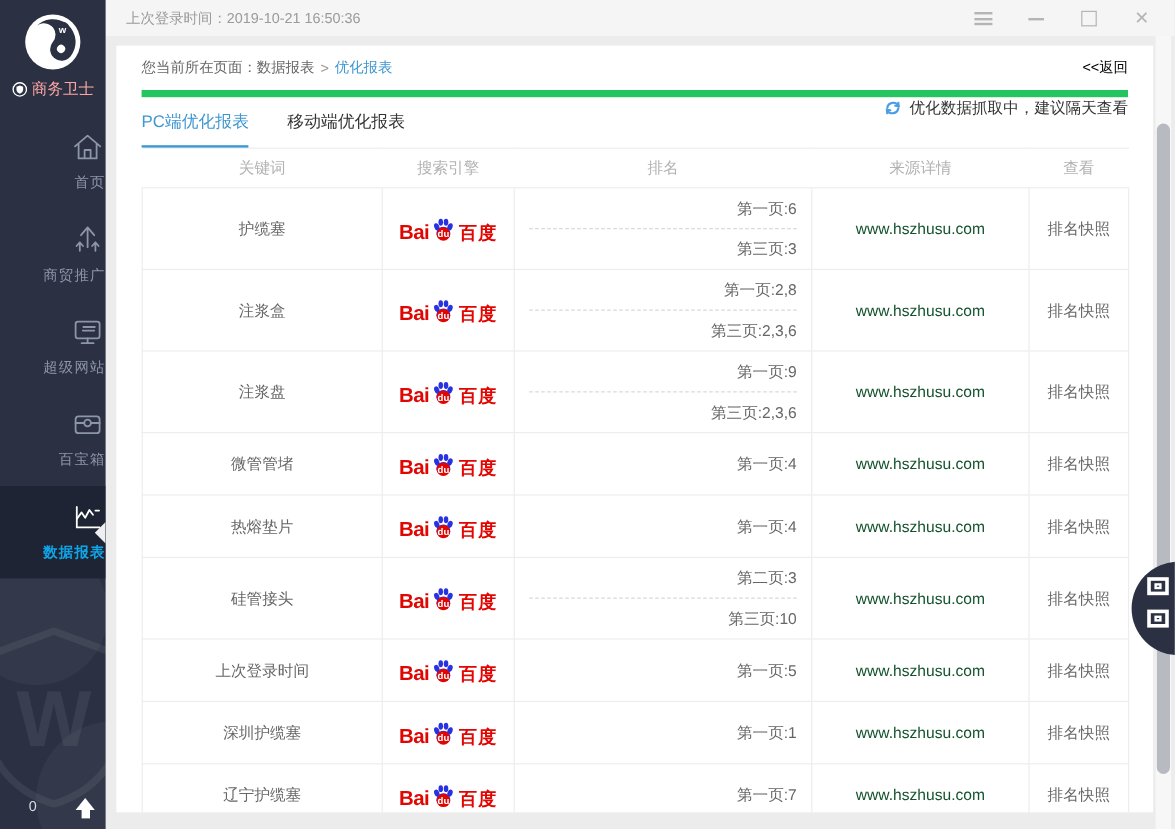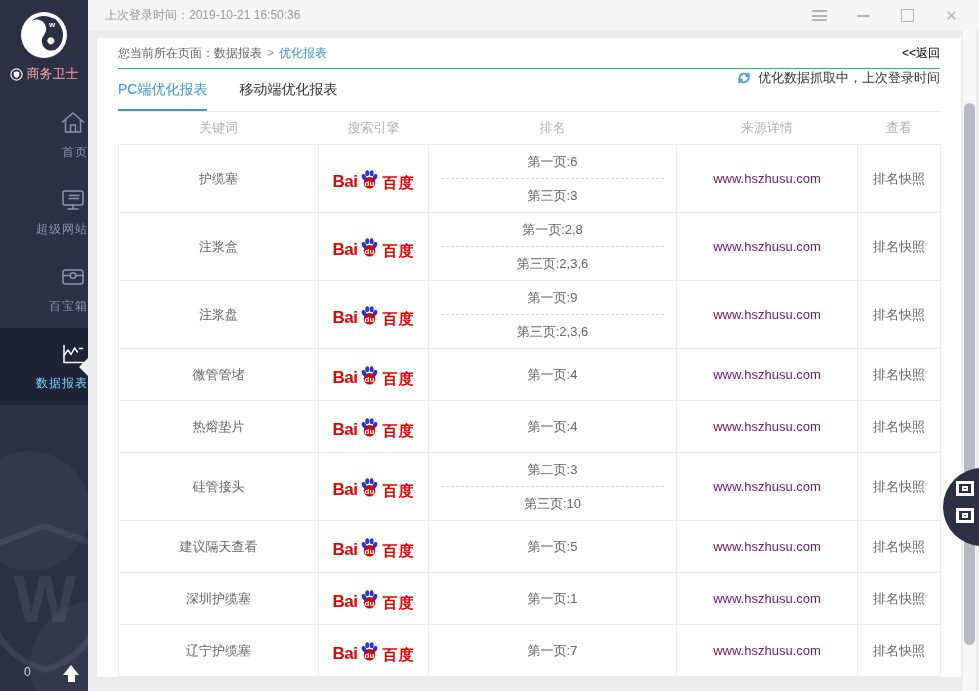--- a/index.html
+++ b/index.html
@@ -8,21 +8,21 @@
 
   
   .sidebar { position:absolute; left:0; top:0; width:88px; height:691px; background:#2b3143; z-index:8; overflow:hidden; }
   .logo-wrap { width:48px; height:48px; margin:11px auto 5px; }
   .brand-row { display:flex; align-items:center; justify-content:center; gap:4px; color:#fca5a5; font-size:13px; height:20px; }
   .nav { margin-top:13px; position:relative; z-index:2; }
   .nav-item { height:77px; text-align:right; padding-top:11px; color:#8d95a9; cursor:pointer; position:relative; }
   .nav-item .nav-icon { display:block; height:32px; }
   .nav-item svg { width:30px; height:30px; stroke:#8d95a9; fill:none; stroke-width:1.5; stroke-linecap:round; stroke-linejoin:round; }
   .nav-label { font-size:12px; margin-top:4px; letter-spacing:1px; }
-  .nav-item.active { background:#1e2433; color:#7dd3fc; }
+  .nav-item.active { background:#1e2433; color:#0ea5e9;font-weight:bold; }
   .nav-item.active svg { stroke:#fff; }
   .nav-item.active::after { content:''; position:absolute; right:0; top:50%; margin-top:-9px;
       border-top:9px solid transparent; border-bottom:9px solid transparent; border-right:9px solid #efefef; }
   .watermark { position:absolute; left:-18px; bottom:18px; opacity:.07; z-index:1; }
   .blob1 { position:absolute; left:-30px; bottom:120px; width:120px; height:120px; border-radius:50%; background:#ffffff; opacity:.04; }
   .blob2 { position:absolute; left:30px; bottom:-40px; width:130px; height:130px; border-radius:50%; background:#ffffff; opacity:.04; }
   .sidebar-foot { position:absolute; left:0; bottom:0; width:100%; height:34px; z-index:3; }
   .msg-count { position:absolute; left:24px; bottom:12px; color:#d7dbe4; font-size:12px; }
   .up-arrow { position:absolute; right:9px; bottom:8px; width:16px; height:18px; cursor:pointer; }
   .up-arrow .tri { width:0; height:0; margin:0 auto; border-left:8px solid transparent; border-right:8px solid transparent; border-bottom:10px solid #fff; }
@@ -33,39 +33,39 @@
   .titlebar { height:30px; background:#f5f5f5; display:flex; align-items:center; padding:0 14px 0 17px; color:#9a9a9a; font-size:12px;gap:40px; }
   .win-controls { margin-left:auto; display:flex; align-items:center; gap:29px; padding-right:6px; }
   .win-btn { width:15px; height:15px; position:relative; cursor:pointer; color:#b5b5b5; }
   .ic-menu span { display:block; height:2px; background:#b5b5b5; margin:2.5px 0; }
   .ic-min::after { content:''; position:absolute; left:1px; right:1px; top:7px; height:2px; background:#b5b5b5; }
   .ic-max::after { content:''; position:absolute; inset:1px; border:1.5px solid #b5b5b5; }
   .ic-close { font-size:15px; line-height:15px; text-align:center; }
 
   .card { position:absolute; left:9px; top:38px; width:864px; height:639px; background:#fff; overflow:hidden; padding:0 21px; }
 
-  .breadcrumb { height:31px; display:flex; align-items:center; font-size:12px; color:#666; border-bottom:1px solid #22c55e; }
+  .breadcrumb { height:43px; display:flex; align-items:center; font-size:12px; color:#666; border-bottom:6px solid #22c55e; }
   .crumb-current { color:#3e97d1; margin-left:5px; cursor:pointer; }
   .crumb-sep { margin-left:5px; color:#999; }
   .back-link { margin-left:auto; color:#000000; font-size:12px; cursor:pointer; }
 
   .tabs-row { height:42px; display:flex; align-items:flex-start; }
   .tab { font-size:14px; color:#333; margin-right:32px; height:42px; line-height:40px; cursor:pointer; border-bottom:2px solid transparent; }
   .tab.active { color:#3e97d1; border-bottom-color:#3e97d1; }
   .status { margin-left:auto; display:flex; align-items:center; gap:6px; font-size:13px; color:#333; }
   .refresh-icon svg { width:16px; height:16px; stroke:#4a9ee8; fill:none; stroke-width:1.8; stroke-linecap:round; display:block; }
 
   table { width:822px; border-collapse:collapse; table-layout:fixed; }
   th { height:33px; font-size:13px; color:#b2b2b2; font-weight:normal;
        border-top:1px solid #ededed; border-bottom:1px solid #ededed; }
   td { border:1px solid #ededed; font-size:13px; color:#666; text-align:center; height:52px; vertical-align:middle; }
-  td.rank-cell { text-align:center; padding:0 12px; }
+  td.rank-cell { text-align:right; padding:0 12px; }
   .rank-line { line-height:25px; padding:4px 0; }
   .rank-line + .rank-line { border-top:1px dashed #d9d9d9; }
-  td.source-cell { color:#701a75; }
+  td.source-cell { color:#14532d; }
   .view-link { cursor:pointer; color:#666; }
   tr.partial td { vertical-align:top; padding-top:4px; }
 
   .baidu-logo { display:inline-flex; align-items:flex-end; justify-content:center; gap:1px; line-height:1; }
   .baidu-bai { color:#e10602; font-weight:bold; font-size:17px; letter-spacing:-0.5px;text-align:center; }
   .baidu-cn  { color:#e10602; font-weight:bold; font-size:15px; letter-spacing:1px;text-align:right; }
 
   
   .scroll-track { position:absolute; right:3px; top:30px; bottom:0; width:13px; background:#f7f7f7; cursor:pointer; }
   .scroll-thumb { position:absolute; left:1px; top:73px; width:11px; height:542px; background:#b7bbc1; border-radius:6px; cursor:pointer; }
@@ -103,20 +103,28 @@
   <nav class="nav">
   <div class="nav-item">
     <span class="nav-icon">
   <svg viewBox="0 0 30 30">
             <path d="M4.5 14 L15 5 L25.5 14 M7.5 12 V24 H22.5 V12 M12.5 24 V17 H17.5 V24"></path>
           </svg>
 </span>
     <div class="nav-label">首页</div>
   </div>
 
+  <div class="nav-item">
+    <span class="nav-icon">
+  <svg viewBox="0 0 30 30">
+            <path d="M15 5 V21 M9.5 11 L15 4.5 L20.5 11 M8.5 17 V24 M5.8 20 L8.5 17 L11.2 20 M21.5 17 V24 M18.8 20 L21.5 17 L24.2 20"></path>
+          </svg>
+</span>
+    <div class="nav-label">商贸推广</div>
+  </div>
 
   <div class="nav-item">
     <span class="nav-icon">
   <svg viewBox="0 0 30 30">
             <rect x="5" y="6" width="20" height="14" rx="2"></rect>
             <path d="M11.5 10.5 H21 M11 13.5 H20.5 M15 20 V24 M10 24 H20"></path>
           </svg>
 </span>
     <div class="nav-label">超级网站</div>
   </div>
@@ -192,21 +200,21 @@
 
   <div class="tab">移动端优化报表</div>
 </div>
       <div class="status">
         <span class="refresh-icon">
           <svg viewBox="0 0 16 16">
             <path d="M3.2 9.6 A5 5 0 0 0 12.6 8.2 M12.8 6.4 A5 5 0 0 0 3.4 7.8"></path>
             <path d="M12.6 3.6 L12.9 6.5 L10 6.1 M3.4 12.4 L3.1 9.5 L6 9.9"></path>
           </svg>
         </span>
-        <span>优化数据抓取中，上次登录时间</span>
+        <span>优化数据抓取中，建议隔天查看</span>
       </div>
     </div>
 
     <table>
       <colgroup>
         <col style="width:200px">
           <col style="width:110px">
           <col style="width:248px">
           <col style="width:181px">
           <col style="width:83px">
@@ -363,21 +371,21 @@
     </td>
     <td class="rank-cell">
               <div class="rank-line">第二页:3</div>
               <div class="rank-line">第三页:10</div>
             </td>
     <td class="source-cell">www.hszhusu.com</td>
     <td><span class="view-link">排名快照</span></td>
   </tr>
 
   <tr>
-    <td class="kw-cell">建议隔天查看</td>
+    <td class="kw-cell">上次登录时间</td>
     <td>
       <span class="baidu-logo">
         <span class="baidu-bai">Bai</span>
         <svg width="23" height="22" viewBox="0 0 23 22" style="display:block">
           <ellipse cx="6" cy="9" rx="2.1" ry="3.1" fill="#2932e1" transform="rotate(-20 6 9)"></ellipse>
           <ellipse cx="17" cy="9" rx="2.1" ry="3.1" fill="#2932e1" transform="rotate(20 17 9)"></ellipse>
           <ellipse cx="9.3" cy="5.2" rx="1.9" ry="2.9" fill="#2932e1"></ellipse>
           <ellipse cx="13.7" cy="5.2" rx="1.9" ry="2.9" fill="#2932e1"></ellipse>
           <path d="M11.5 9 C7.5 9 5.2 12.6 5.8 15.6 C6.3 18.2 8.6 19.3 11.5 19.3 C14.4 19.3 16.7 18.2 17.2 15.6 C17.8 12.6 15.5 9 11.5 9 Z" fill="#2932e1"></path>
           <circle cx="11.5" cy="15" r="5.6" fill="#e10602"></circle>

